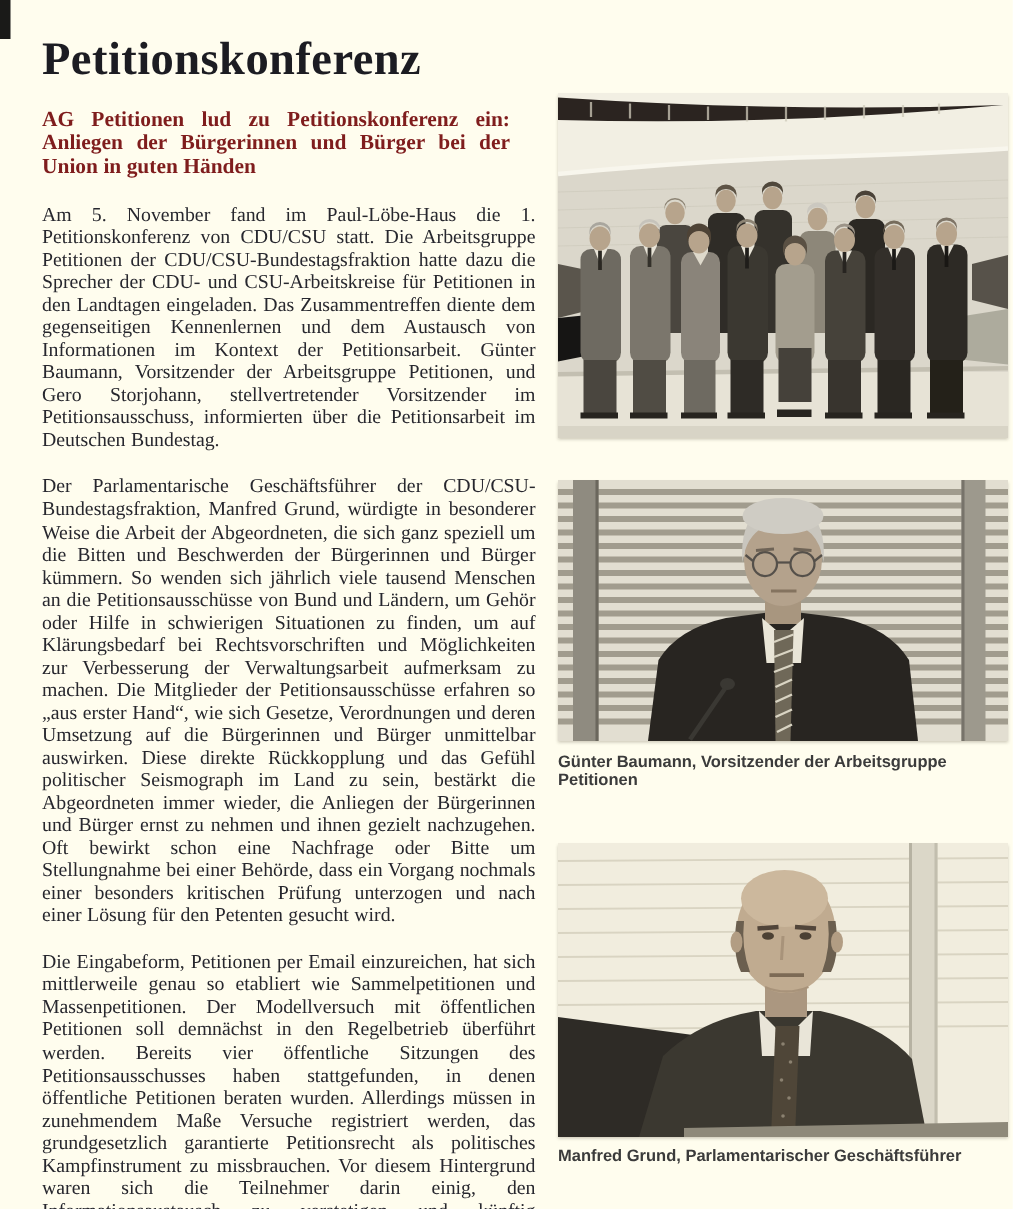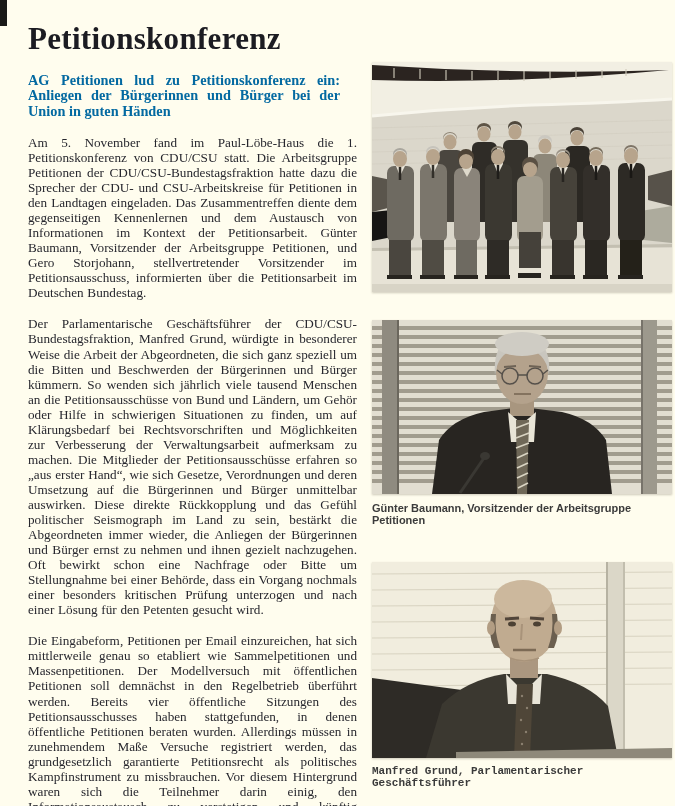--- a/index.html
+++ b/index.html
@@ -29,21 +29,21 @@
     font-weight: bold;
     letter-spacing: 0.3px;
     color: #1c1c22;
     margin: 0 0 17px 0;
   }
   .subtitle {
     font-size: 14.3px;
     line-height: 15.3px;
     font-weight: bold;
     text-align: justify;
-    color: #0369a1;
+    color: #7f1d1d;
     margin: 0 17px 9px 0;
   }
   .body-par {
     font-size: 13.2px;
     line-height: 15.05px;
     text-align: justify;
     margin: 16px 0 12px 0;
     hyphens: auto;
     -webkit-hyphens: auto;
     word-spacing: 0.4px;
@@ -61,21 +61,21 @@
   .caption {
     position: absolute;
     left: 372px;
     width: 300px;
     font-family: "Liberation Sans", sans-serif;
     font-size: 11px;
     font-weight: bold;
     color: #3b3b3b;
   }
   .caption-baumann { top: 502px; }
-  .caption-grund   { top: 765px; font-family: Liberation Mono, monospace; }
+  .caption-grund   { top: 765px; }
 </style>
 </head>
 <body>
 
 <div class="page">
 
   <div class="scan-mark"></div>
 
   <div class="left-col">
     <h1 class="title">Petitionskonferenz</h1>

